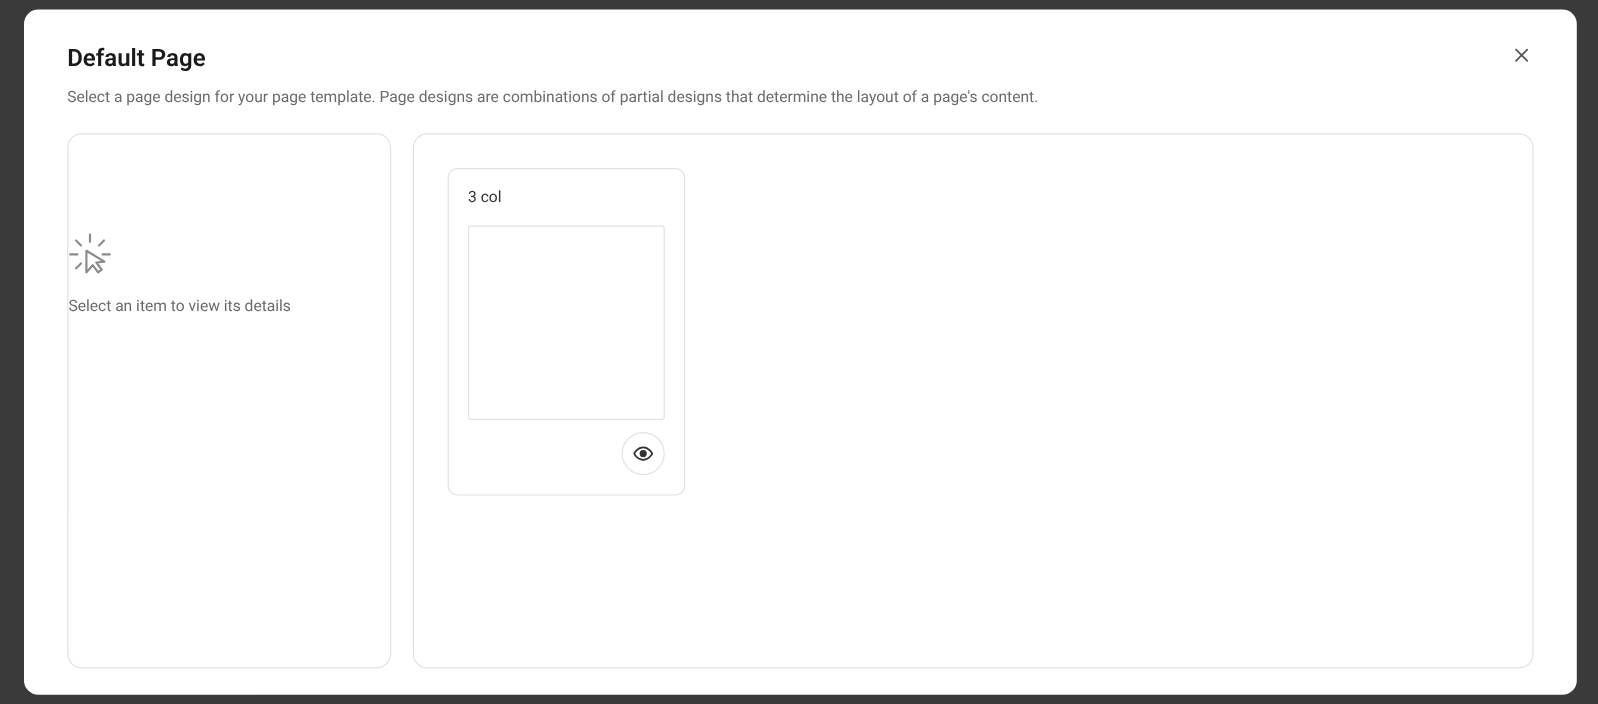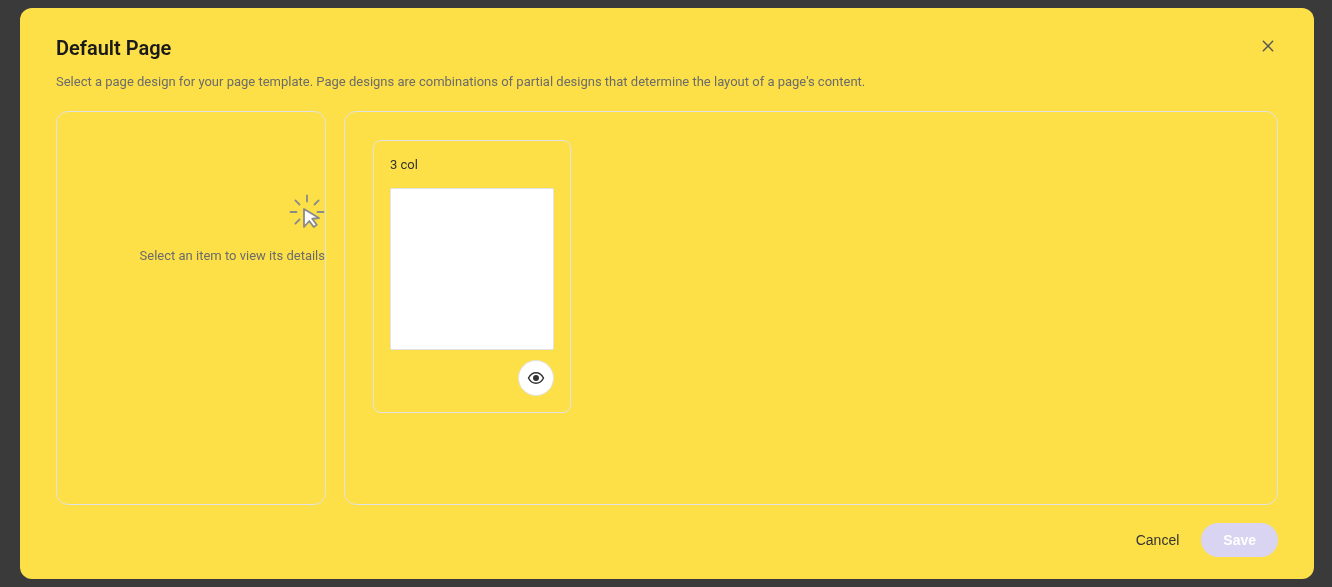--- a/index.html
+++ b/index.html
@@ -10,21 +10,21 @@
       height: 587px;
       overflow: hidden;
       position: relative;
     }
     .modal {
       position: absolute;
       top: 8px;
       left: 20px;
       right: 18px;
       bottom: 8px;
-      background: #fde047;
+      background: #ffffff;
       border-radius: 12px;
       padding: 28px 36px 22px 36px;
       display: flex;
       flex-direction: column;
     }
     .modal-header {
       display: flex;
       justify-content: space-between;
       align-items: flex-start;
       margin-bottom: 14px;
@@ -57,24 +57,23 @@
       gap: 18px;
       flex: 1;
       min-height: 0;
     }
     .details-panel {
       width: 270px;
       border: 1px solid #e2e2e2;
       border-radius: 12px;
       display: flex;
       flex-direction: column;
-      align-items: flex-end;
+      align-items: flex-start;
       justify-content: flex-start;
       padding-top: 82px;
-      padding-left: 28px;
     }
     .click-icon {
       width: 36px;
       height: 36px;
       color: #8a8a8a;
       margin-bottom: 18px;
     }
     .details-placeholder {
       font-size: 13px;
       color: #6b6b6b;
@@ -186,17 +185,13 @@
           <svg viewBox="0 0 24 24" fill="none" stroke="currentColor" stroke-width="2">
             <path d="M2 12s3.5-7 10-7 10 7 10 7-3.5 7-10 7S2 12 2 12z"></path>
             <circle cx="12" cy="12" r="3" fill="currentColor"></circle>
           </svg>
         </button>
       </div>
     </div>
 
   </div>
 
-  <div class="footer">
-    <button class="cancel-btn">Cancel</button>
-    <button class="save-btn">Save</button>
-  </div>
 </div>
 
 </body></html>

